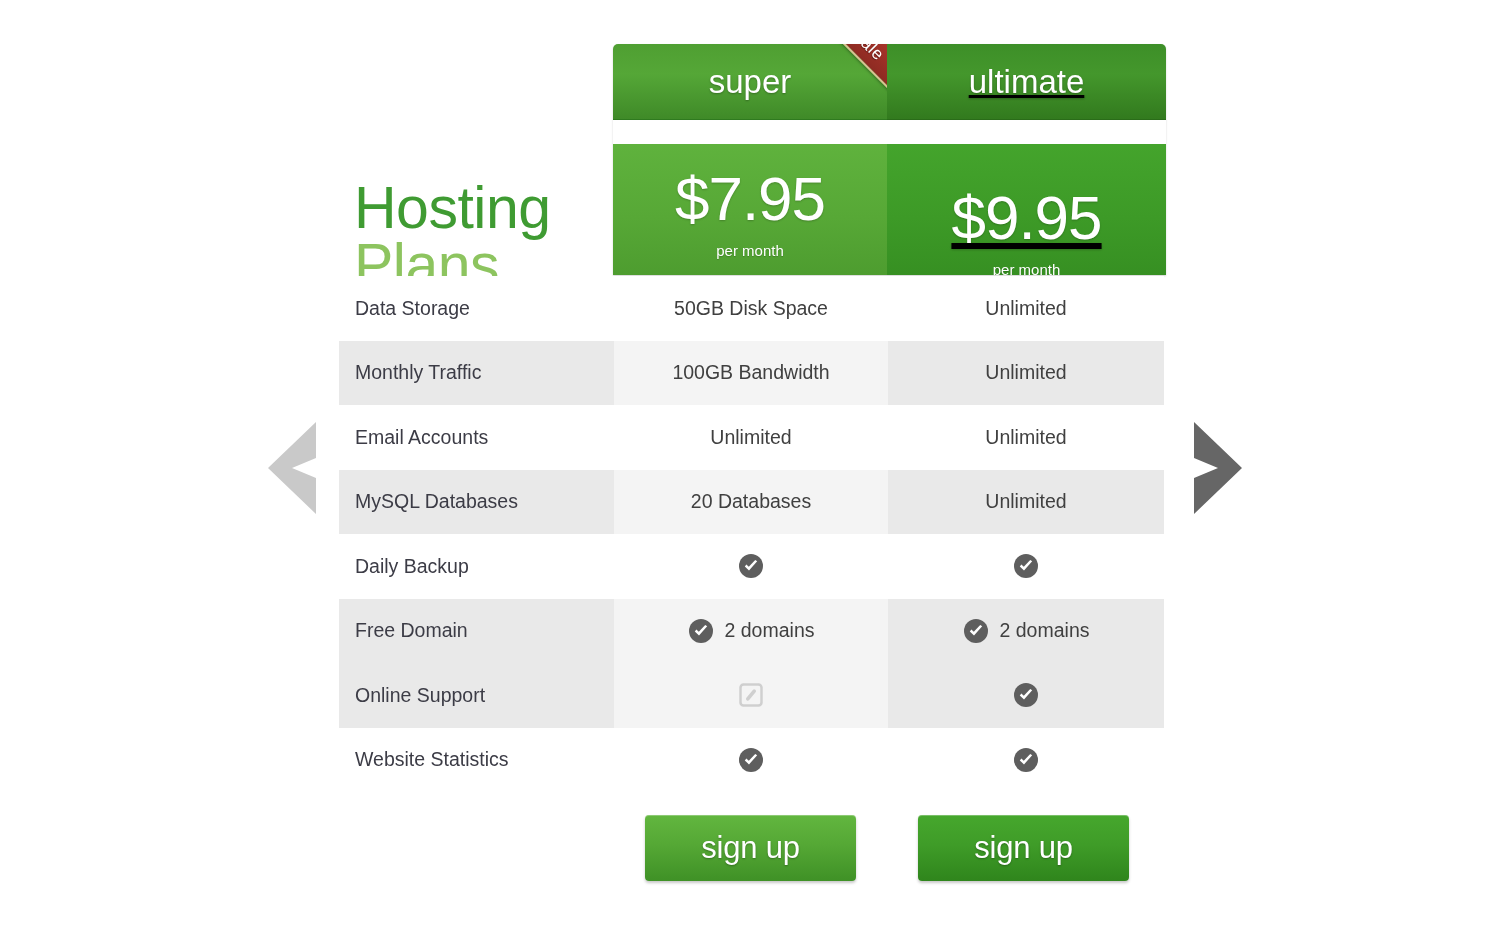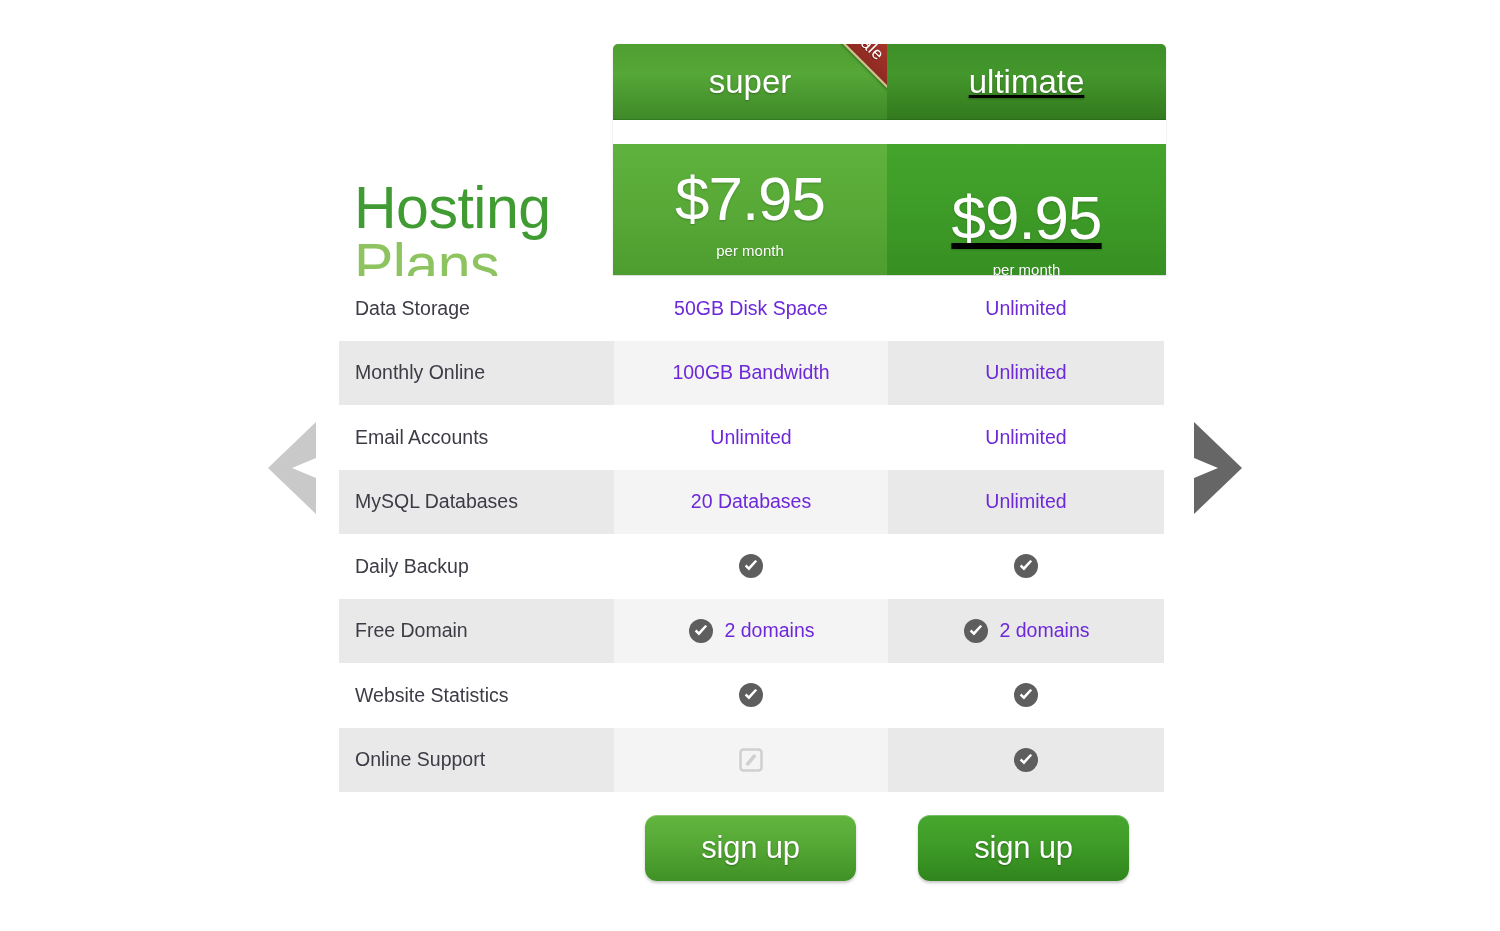--- a/index.html
+++ b/index.html
@@ -173,21 +173,21 @@
 
   
   .feature-row.odd  .cell-label    { background: #ffffff; }
   .feature-row.odd  .cell-super    { background: #ffffff; }
   .feature-row.odd  .cell-ultimate { background: #ffffff; }
   .feature-row.even .cell-label    { background: #e9e9e9; }
   .feature-row.even .cell-super    { background: #f4f4f4; }
   .feature-row.even .cell-ultimate { background: #e9e9e9; }
 
   .val-with-icon { display: inline-flex; align-items: center; gap: 11px; }
-  .val-text { font-size: 19.5px; color: #6d28d9; }
+  .val-text { font-size: 19.5px; color: #404040; }
 
   
   .icon-check {
     width: 26px; height: 26px;
     display: inline-block;
     flex: 0 0 auto;
   }
   .icon-check svg { display: block; }
 
   
@@ -205,21 +205,21 @@
     top: 815px;
     width: 553px;
     height: 70px;
   }
   .btn-signup {
     position: absolute;
     top: 0;
     width: 211px;
     height: 66px;
     border: none;
-    border-radius: 12px;
+    border-radius: 4px;
     color: #ffffff;
     font-family: "Liberation Sans", sans-serif;
     font-size: 31px;
     font-weight: 400;
     letter-spacing: -0.2px;
     cursor: pointer;
     text-shadow: 0 1px 2px rgba(0,0,0,0.3);
     box-shadow: 0 2px 3px rgba(0,0,0,0.22), inset 0 1px 0 rgba(255,255,255,0.28);
     padding: 0;
   }
@@ -285,21 +285,21 @@
       <div class="feature-row odd">
         <div class="cell cell-label">Data Storage</div>
         <div class="cell cell-super">
           <span class="val-text">50GB Disk Space</span>
         </div>
         <div class="cell cell-ultimate">
           <span class="val-text">Unlimited</span>
         </div>
       </div>
       <div class="feature-row even">
-        <div class="cell cell-label">Monthly Online</div>
+        <div class="cell cell-label">Monthly Traffic</div>
         <div class="cell cell-super">
           <span class="val-text">100GB Bandwidth</span>
         </div>
         <div class="cell cell-ultimate">
           <span class="val-text">Unlimited</span>
         </div>
       </div>
       <div class="feature-row odd">
         <div class="cell cell-label">Email Accounts</div>
         <div class="cell cell-super">
@@ -355,46 +355,46 @@
             <span class="icon-check">
               <svg width="26" height="26" viewBox="0 0 26 26" xmlns="http://www.w3.org/2000/svg">
                 <circle cx="13" cy="13" r="12" fill="#5e5e5e"></circle>
                 <path d="M6.8 13.4 L11.0 17.4 L19.2 8.2 L17.2 7.0 L10.8 13.7 L8.4 11.6 Z" fill="#ffffff"></path>
               </svg>
             </span>
             <span class="val-text">2 domains</span>
           </span>
         </div>
       </div>
+      <div class="feature-row even">
+        <div class="cell cell-label">Online Support</div>
+        <div class="cell cell-super">
+          <span class="icon-disabled">
+            <svg width="26" height="26" viewBox="0 0 26 26" xmlns="http://www.w3.org/2000/svg">
+              <rect x="2.5" y="2.5" width="21" height="21" rx="3" ry="3" fill="none" stroke="#cfcfcf" stroke-width="2.5"></rect>
+              <rect x="11.2" y="6.2" width="3.6" height="13.6" rx="1.8" ry="1.8" fill="#cfcfcf" transform="rotate(40 13 13)"></rect>
+            </svg>
+          </span>
+        </div>
+        <div class="cell cell-ultimate">
+          <span class="icon-check">
+            <svg width="26" height="26" viewBox="0 0 26 26" xmlns="http://www.w3.org/2000/svg">
+              <circle cx="13" cy="13" r="12" fill="#5e5e5e"></circle>
+              <path d="M6.8 13.4 L11.0 17.4 L19.2 8.2 L17.2 7.0 L10.8 13.7 L8.4 11.6 Z" fill="#ffffff"></path>
+            </svg>
+          </span>
+        </div>
+      </div>
       <div class="feature-row odd">
         <div class="cell cell-label">Website Statistics</div>
         <div class="cell cell-super">
           <span class="icon-check">
             <svg width="26" height="26" viewBox="0 0 26 26" xmlns="http://www.w3.org/2000/svg">
               <circle cx="13" cy="13" r="12" fill="#5e5e5e"></circle>
               <path d="M6.8 13.4 L11.0 17.4 L19.2 8.2 L17.2 7.0 L10.8 13.7 L8.4 11.6 Z" fill="#ffffff"></path>
-            </svg>
-          </span>
-        </div>
-        <div class="cell cell-ultimate">
-          <span class="icon-check">
-            <svg width="26" height="26" viewBox="0 0 26 26" xmlns="http://www.w3.org/2000/svg">
-              <circle cx="13" cy="13" r="12" fill="#5e5e5e"></circle>
-              <path d="M6.8 13.4 L11.0 17.4 L19.2 8.2 L17.2 7.0 L10.8 13.7 L8.4 11.6 Z" fill="#ffffff"></path>
-            </svg>
-          </span>
-        </div>
-      </div>
-      <div class="feature-row even">
-        <div class="cell cell-label">Online Support</div>
-        <div class="cell cell-super">
-          <span class="icon-disabled">
-            <svg width="26" height="26" viewBox="0 0 26 26" xmlns="http://www.w3.org/2000/svg">
-              <rect x="2.5" y="2.5" width="21" height="21" rx="3" ry="3" fill="none" stroke="#cfcfcf" stroke-width="2.5"></rect>
-              <rect x="11.2" y="6.2" width="3.6" height="13.6" rx="1.8" ry="1.8" fill="#cfcfcf" transform="rotate(40 13 13)"></rect>
             </svg>
           </span>
         </div>
         <div class="cell cell-ultimate">
           <span class="icon-check">
             <svg width="26" height="26" viewBox="0 0 26 26" xmlns="http://www.w3.org/2000/svg">
               <circle cx="13" cy="13" r="12" fill="#5e5e5e"></circle>
               <path d="M6.8 13.4 L11.0 17.4 L19.2 8.2 L17.2 7.0 L10.8 13.7 L8.4 11.6 Z" fill="#ffffff"></path>
             </svg>
           </span>

